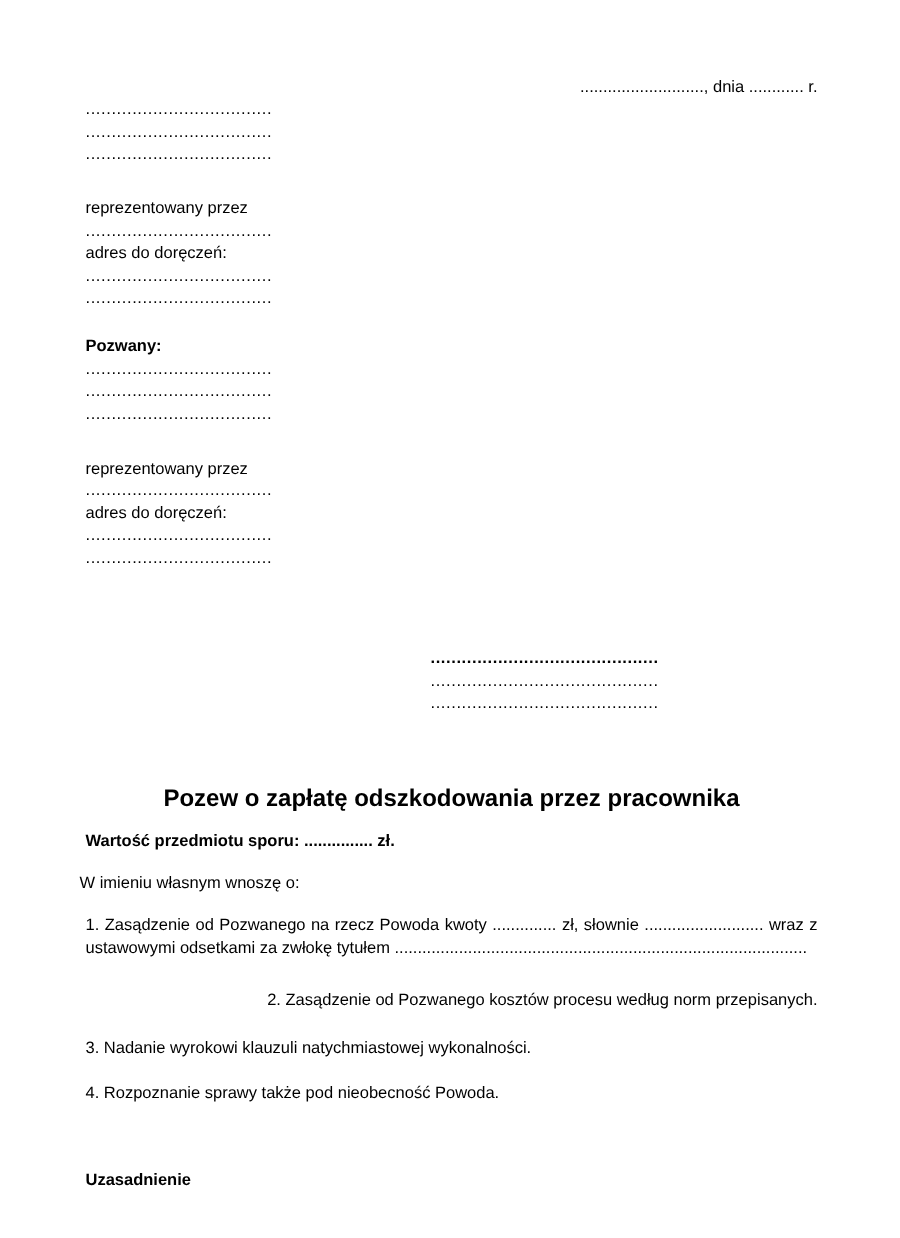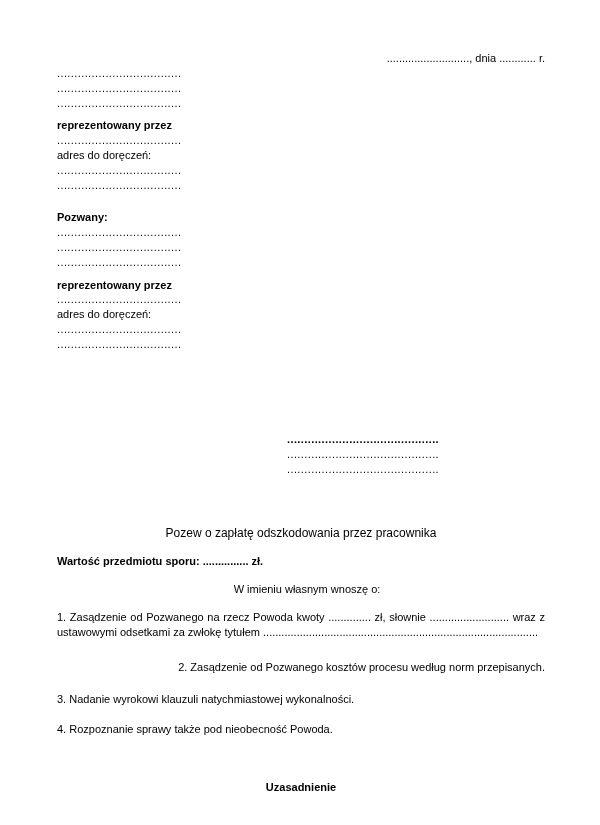--- a/index.html
+++ b/index.html
@@ -19,47 +19,46 @@
     position: absolute;
     top: 51px; left: 57px; width: 488px;
     text-align: right;
   }
   .parties {
     position: absolute;
     top: 66px; left: 57px; width: 230px;
   }
   .party + .party { margin-top: 18px; }
   .party-label { font-weight: bold; }
-  .rep-label { font-weight: bold; margin-top: 8px; }
+  .rep-label { font-weight: normal; margin-top: 22px; }
   .dots-line { letter-spacing: 0.4px; }
   .sig-block {
     position: absolute;
     top: 432px; left: 287px; width: 150px;
     line-height: 15px;
     letter-spacing: 0.4px;
   }
   .sig-line-bold { font-weight: bold; }
   .doc-title {
     position: absolute;
     top: 526px; left: 57px; width: 488px;
     text-align: center;
-    font-weight: normal;
-    font-size: 12px;
+    font-weight: bold;
+    font-size: 16px;
   }
   .value-line   { position: absolute; top: 554px; left: 57px; width: 488px; font-weight: bold; }
-  .intro-line   { position: absolute; top: 582px; left: 63px; width: 488px; text-align: center; }
+  .intro-line   { position: absolute; top: 582px; left: 53px; width: 488px; }
   .claim-1      { position: absolute; top: 610px; left: 57px; width: 488px; }
   .claim-1 .justified-line { text-align: justify; text-align-last: justify; }
   .claim-2      { position: absolute; top: 660px; left: 57px; width: 488px; text-align: right; }
   .claim-3      { position: absolute; top: 692px; left: 57px; width: 488px; }
   .claim-4      { position: absolute; top: 722px; left: 57px; width: 488px; }
   .justification-heading {
     position: absolute;
     top: 780px; left: 57px; width: 488px;
-    text-align: center;
     font-weight: bold;
   }
 </style>
 </head>
 <body>
 
 <div class="page">
 
   <div class="date-line">..........................., dnia ............ r.</div>
 

